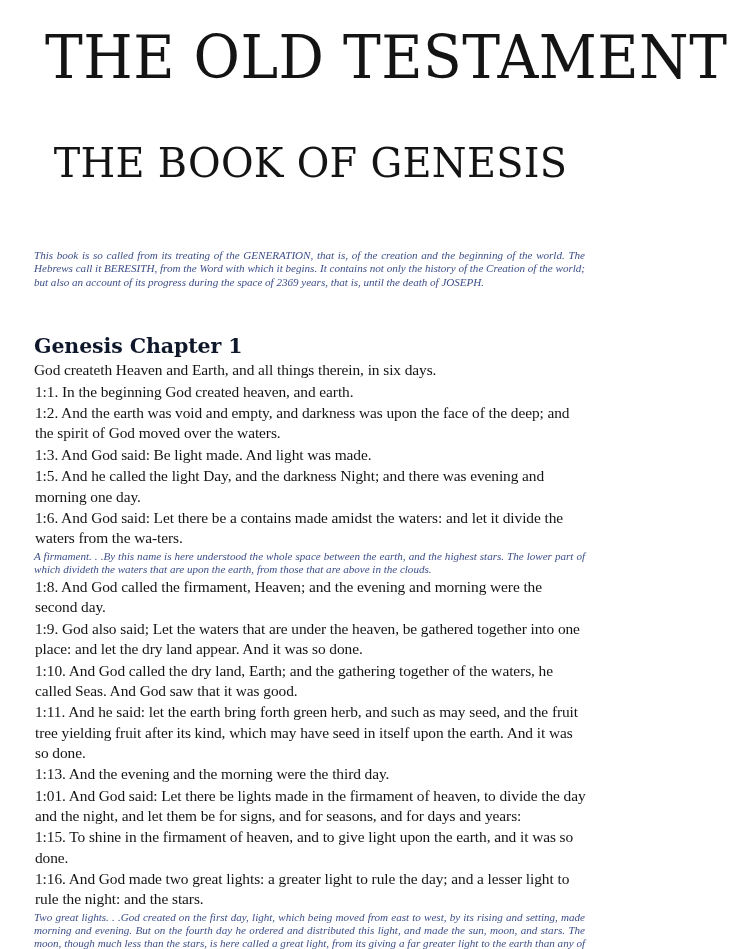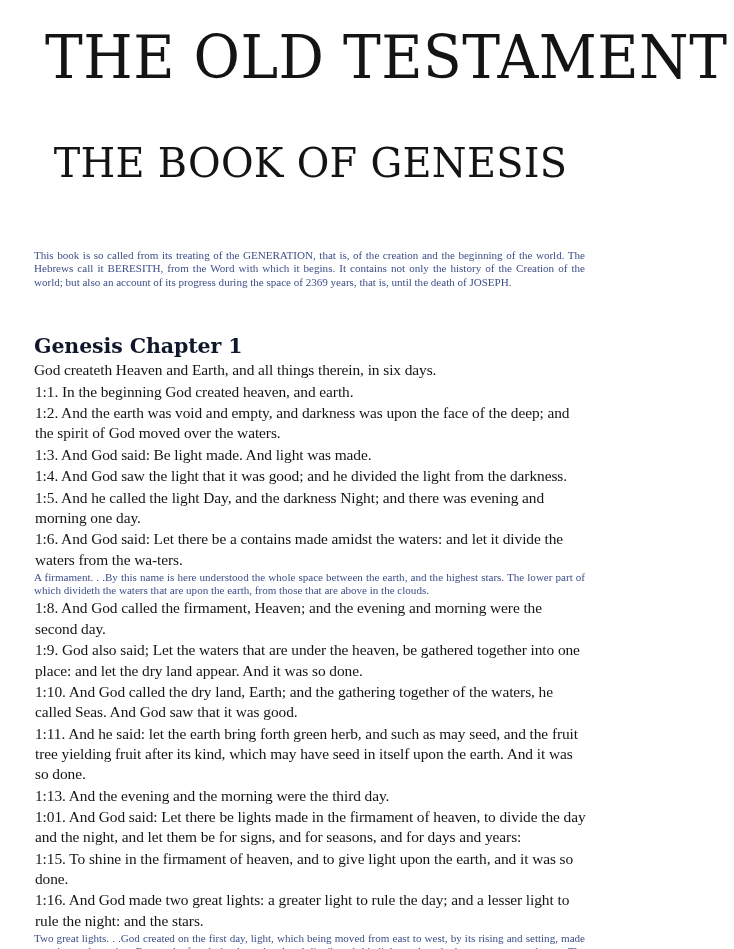--- a/index.html
+++ b/index.html
@@ -52,20 +52,21 @@
     margin: 0;
     padding-top: 56px;
     white-space: nowrap;
     transform: scaleX(0.97);
     transform-origin: center top;
   }
 
   
   .note {
     font-family: "Liberation Serif", "DejaVu Serif", serif;
+    font-style: italic;
     font-size: 11.1px;
     line-height: 13.3px;
     color: #3d4f88;
     text-align: justify;
     text-justify: inter-word;
     margin: 0;
     letter-spacing: -0.02px;
   }
 
   .intro-note {
@@ -123,21 +124,20 @@
   <h3 class="chapter-heading">Genesis Chapter 1</h3>
 
   <div class="verses">
 
     <p class="verse summary-line">God createth Heaven and Earth, and all things therein, in six days.</p>
 
     <div>
       <p class="verse">1:1. In the beginning God created heaven, and earth.</p>
       <p class="verse">1:2. And the earth was void and empty, and darkness was upon the face of the deep; and the spirit of God moved over the waters.</p>
       <p class="verse">1:3. And God said:  Be light made.  And light was made.</p>
-      <p class="verse">1:4. And God saw the light that it was good; and he divided the light from the darkness.</p>
       <p class="verse">1:5. And he called the light Day, and the darkness Night; and there was evening and morning one day.</p>
       <p class="verse">1:6. And God said:  Let there be a contains made amidst the waters:  and let it divide the waters from the wa-ters.</p>
     </div>
 
     <p class="note inline-note">A firmament. . .By this name is here understood the whole space between the earth, and the highest stars.  The lower part of which divideth the waters that are upon the earth, from those that are above in the clouds.</p>
 
     <div>
       <p class="verse">1:8. And God called the firmament, Heaven; and the evening and morning were the second day.</p>
       <p class="verse">1:9. God also said; Let the waters that are under the heaven, be gathered together into one place:  and let the dry land appear.  And it was so done.</p>
       <p class="verse">1:10. And God called the dry land, Earth; and the gathering together of the waters, he called Seas.  And God saw that it was good.</p>

